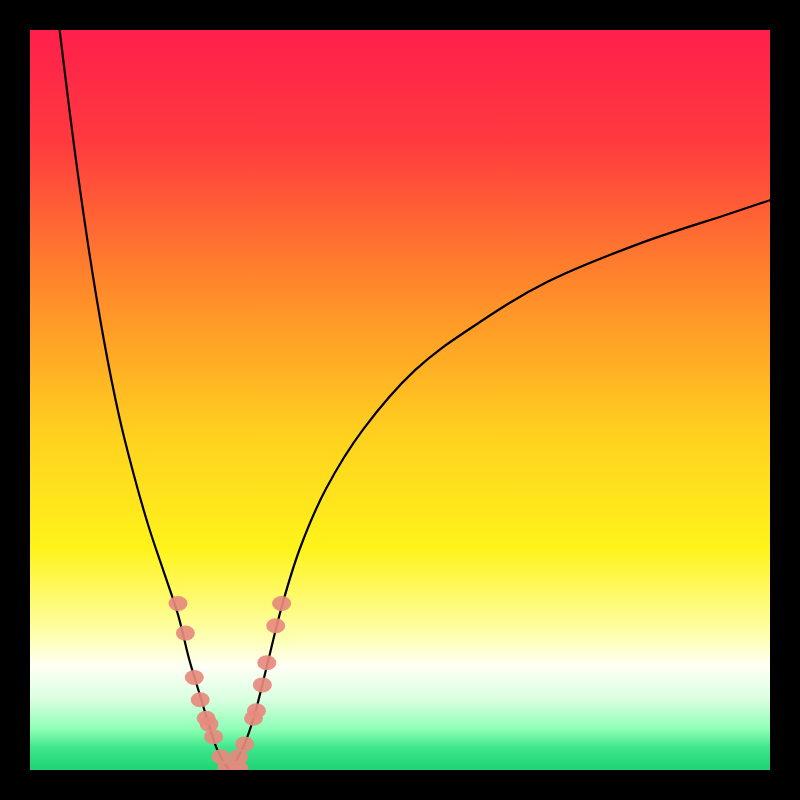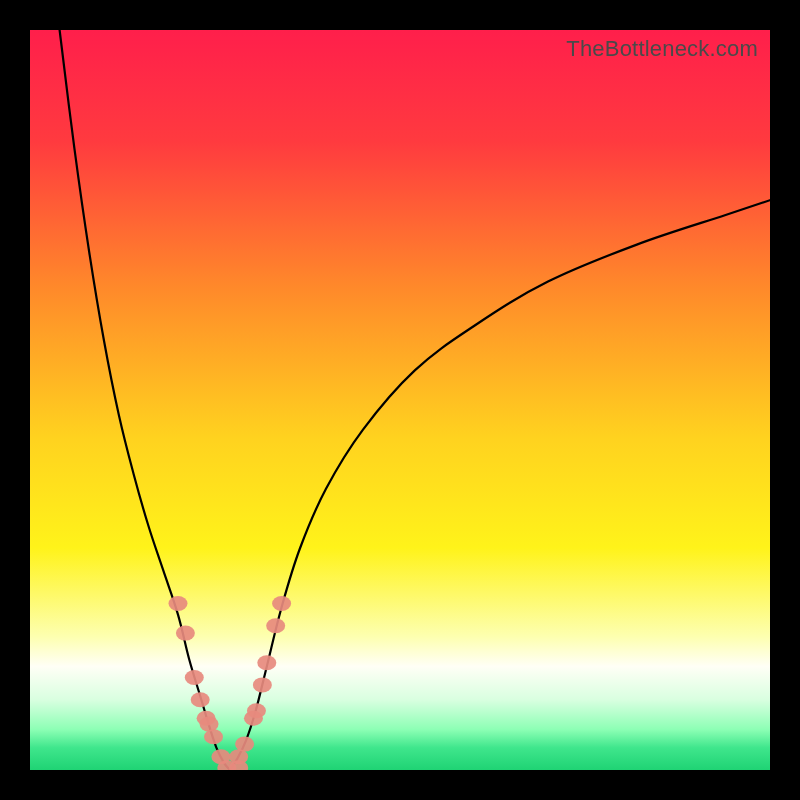--- a/index.html
+++ b/index.html
@@ -75,21 +75,20 @@
             <stop offset="86.00%" stop-color="#fffff6"></stop>
             <stop offset="90.50%" stop-color="#d9ffe0"></stop>
             <stop offset="94.50%" stop-color="#8dffb5"></stop>
             <stop offset="97.00%" stop-color="#3fe68c"></stop>
             <stop offset="100.00%" stop-color="#1fd374"></stop>
           </linearGradient>
       </defs>
       <rect x="0" y="0" width="740" height="740" fill="url(#bg-grad)"></rect>
     </svg>
 
-    <div class="watermark">TheBottleneck.com</div>
 
     <svg class="curves" viewBox="0 0 740 740">
       <g id="curve-group">
           <path class="curve" d="M 29.60 0.00 C 32.26 21.31, 39.07 78.44, 44.40 118.40 C 49.73 158.36, 53.87 187.37, 59.20 222.00 C 64.53 256.63, 68.67 281.50, 74.00 310.80 C 79.33 340.10, 83.47 360.82, 88.80 384.80 C 94.13 408.78, 98.27 424.02, 103.60 444.00 C 108.93 463.98, 113.07 478.48, 118.40 495.80 C 123.73 513.12, 127.87 524.22, 133.20 540.20 C 138.53 556.18, 143.34 568.62, 148.00 584.60 C 152.66 600.58, 155.10 614.35, 159.10 629.00 C 163.10 643.65, 166.60 654.01, 170.20 666.00 C 173.80 677.99, 176.15 686.28, 179.08 695.60 C 182.01 704.92, 183.82 711.14, 186.48 717.80 C 189.14 724.46, 191.48 728.60, 193.88 732.60 C 196.28 736.60, 198.73 738.67, 199.80 740.00"></path>
           <path class="curve" d="M 199.80 740.00 C 201.13 738.00, 204.27 734.23, 207.20 728.90 C 210.13 723.57, 212.75 719.06, 216.08 710.40 C 219.41 701.74, 221.97 694.12, 225.70 680.80 C 229.43 667.48, 232.14 655.05, 236.80 636.40 C 241.46 617.75, 245.61 598.51, 251.60 577.20 C 257.59 555.89, 262.11 539.31, 270.10 518.00 C 278.09 496.69, 284.68 480.11, 296.00 458.80 C 307.32 437.49, 317.02 420.91, 333.00 399.60 C 348.98 378.29, 364.82 359.05, 384.80 340.40 C 404.78 321.75, 420.02 311.98, 444.00 296.00 C 467.98 280.02, 488.70 266.25, 518.00 251.60 C 547.30 236.95, 574.83 226.59, 606.80 214.60 C 638.77 202.61, 671.62 192.99, 695.60 185.00 C 719.58 177.01, 732.01 172.86, 740.00 170.20"></path>
         </g>
       <g id="marker-group">
           <ellipse class="marker" cx="148.00" cy="573.50" rx="9.5" ry="7.5"></ellipse>
           <ellipse class="marker" cx="155.40" cy="603.10" rx="9.5" ry="7.5"></ellipse>
           <ellipse class="marker" cx="164.28" cy="647.50" rx="9.5" ry="7.5"></ellipse>

